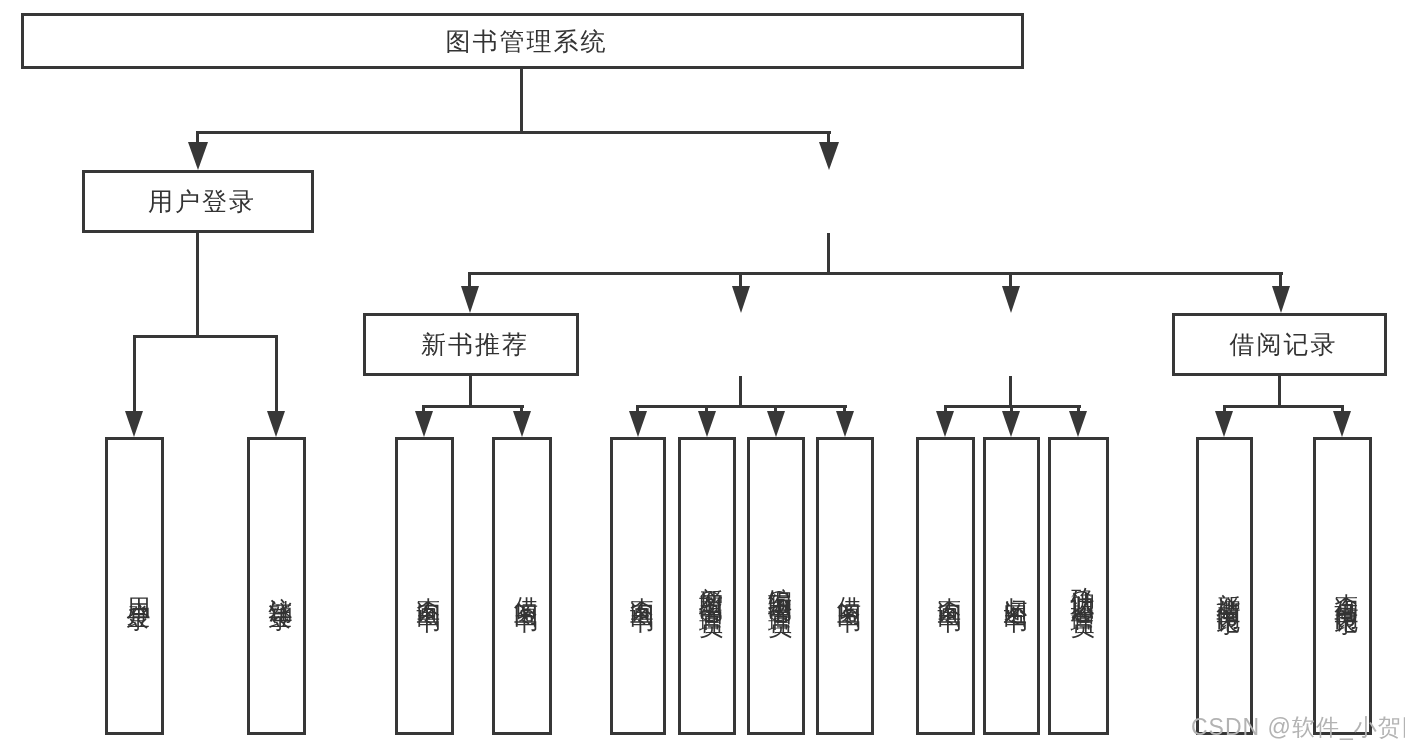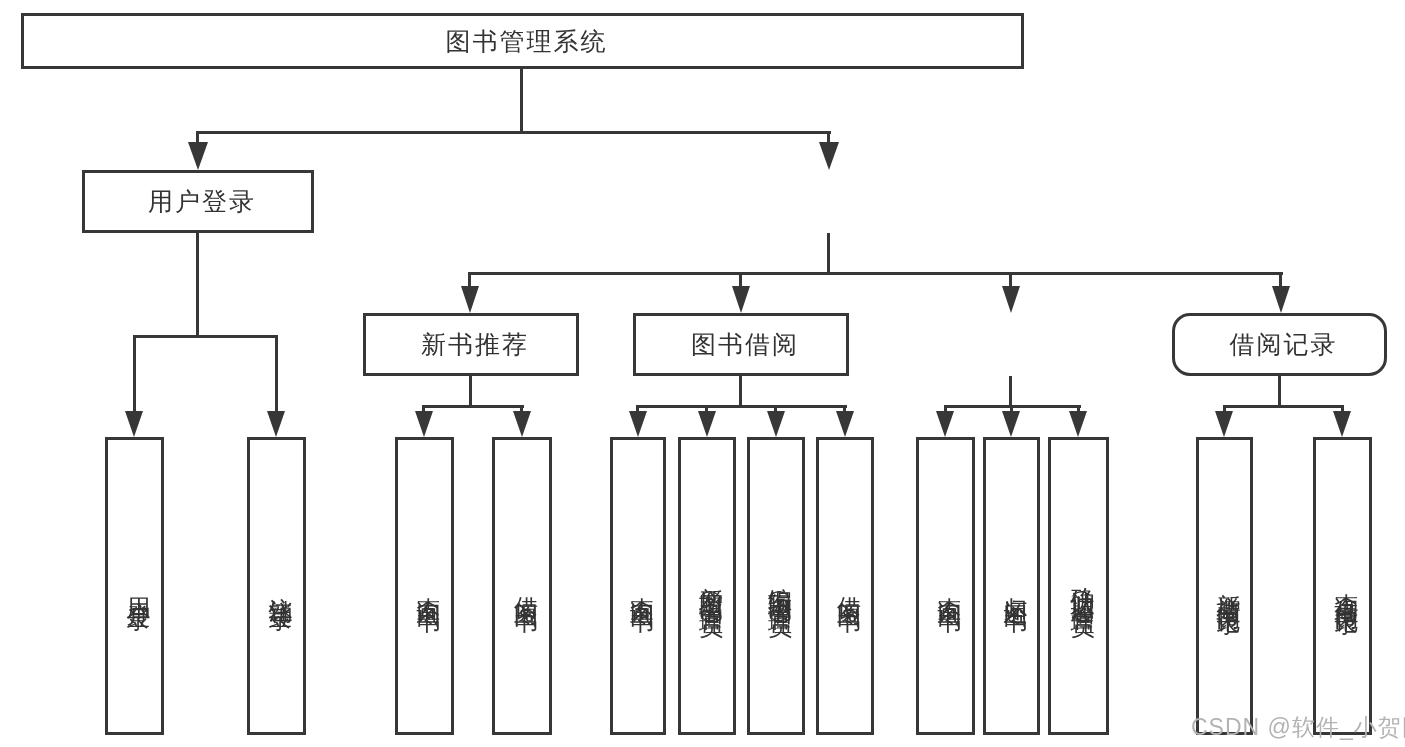--- a/index.html
+++ b/index.html
@@ -72,24 +72,21 @@
   <div class="v" style="left:739px;top:272px;width:3px;height:16px;"></div>
   <div class="arr mid" style="left:732px;top:286px;"></div>
   <div class="v" style="left:1009px;top:272px;width:3px;height:16px;"></div>
   <div class="arr mid" style="left:1002px;top:286px;"></div>
   <div class="v" style="left:1279px;top:272px;width:3px;height:16px;"></div>
   <div class="arr mid" style="left:1272px;top:286px;"></div>
 
   <div class="box hbox" style="left:363px;top:313px;width:216px;height:63px;justify-content:center;">
     <span class="lbl">新书推荐</span>
   </div>
-  <div class="box hbox" style="left:633px;top:313px;width:216px;height:63px;">
-    <span class="lbl">图书借阅</span>
-  </div>
-  <div class="box hbox" style="left:1172px;top:313px;width:215px;height:63px;border-radius:18px;">
+  <div class="box hbox" style="left:1172px;top:313px;width:215px;height:63px;">
     <span class="lbl">借阅记录</span>
   </div>
 
   <div class="v" style="left:469px;top:376px;width:3px;height:31px;"></div>
   <div class="h" style="left:422px;top:405px;width:102px;height:3px;"></div>
   <div class="v" style="left:422px;top:405px;width:3px;height:8px;"></div>
   <div class="arr" style="left:415px;top:411px;"></div>
   <div class="v" style="left:520px;top:405px;width:3px;height:8px;"></div>
   <div class="arr" style="left:513px;top:411px;"></div>
 

